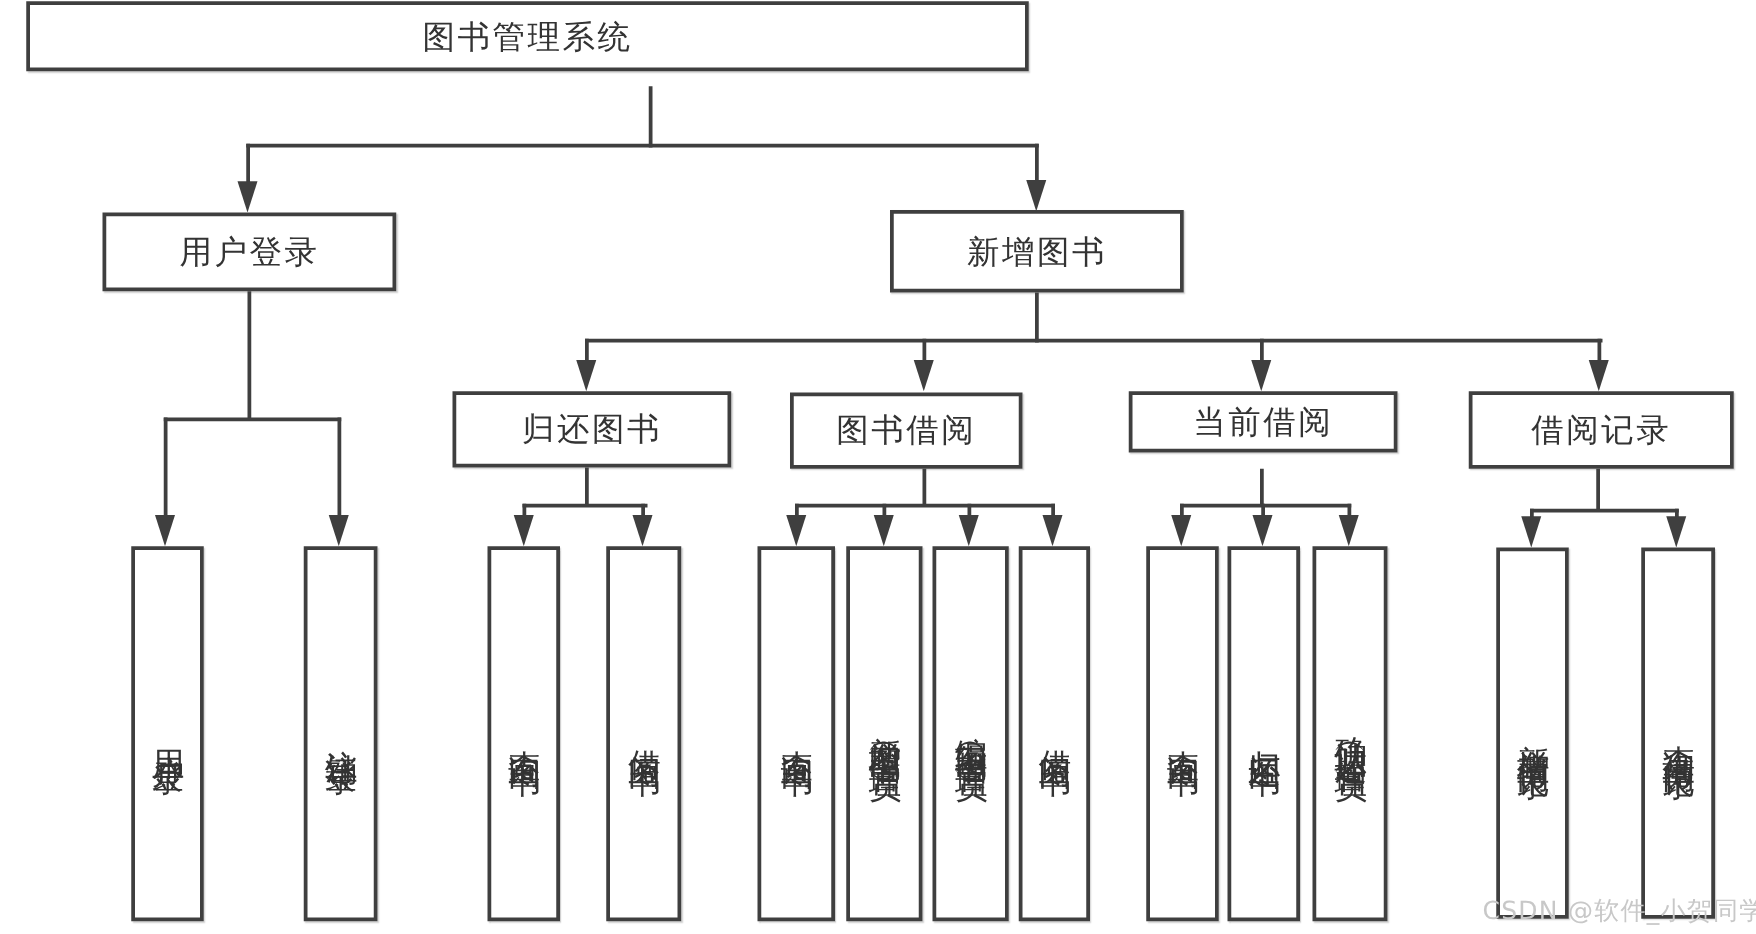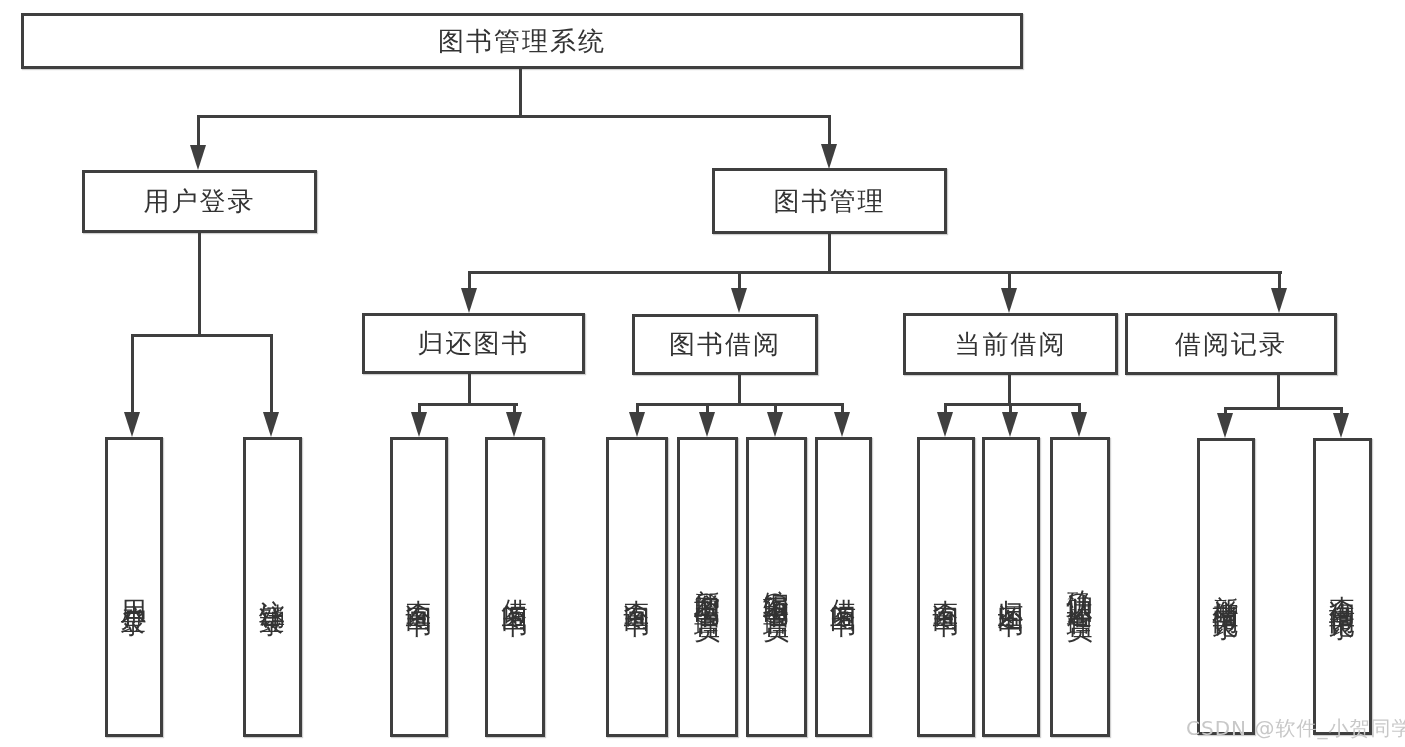--- a/index.html
+++ b/index.html
@@ -31,31 +31,31 @@
   .watermark{
     position:absolute;left:1186px;top:715px;z-index:5;
     font-size:20px;letter-spacing:1px;color:#c8c8c8;white-space:nowrap;
   }
 </style>
 </head>
 <body>
 
 <div class="canvas">
 
-  <div class="box" style="left:21px;top:13px;width:1002px;height:56px">图书管理系统</div>
+  <div class="box" style="left:21px;top:1px;width:802px;height:56px">图书管理系统</div>
 
   <div class="vl" style="left:519px;top:69px;height:49px"></div>
   <div class="hl" style="left:197px;top:115px;width:634px"></div>
   <div class="vl" style="left:197px;top:115px;height:33px"></div>
   <div class="arr" style="left:190px;top:145px"></div>
   <div class="vl" style="left:828px;top:115px;height:33px"></div>
   <div class="arr" style="left:821px;top:144px"></div>
 
   <div class="box" style="left:82px;top:170px;width:235px;height:63px">用户登录</div>
-  <div class="box" style="left:712px;top:168px;width:235px;height:66px">图书管理</div>
+  <div class="box" style="left:712px;top:168px;width:235px;height:66px">新增图书</div>
 
   <div class="vl" style="left:198px;top:233px;height:103px"></div>
   <div class="hl" style="left:131px;top:334px;width:142px"></div>
   <div class="vl" style="left:131px;top:334px;height:80px"></div>
   <div class="arr" style="left:124px;top:412px"></div>
   <div class="vl" style="left:270px;top:334px;height:80px"></div>
   <div class="arr" style="left:263px;top:412px"></div>
 
   <div class="vl" style="left:828px;top:234px;height:40px"></div>
   <div class="hl" style="left:468px;top:271px;width:814px"></div>
@@ -63,22 +63,22 @@
   <div class="arr" style="left:461px;top:288px"></div>
   <div class="vl" style="left:738px;top:271px;height:20px"></div>
   <div class="arr" style="left:731px;top:288px"></div>
   <div class="vl" style="left:1008px;top:271px;height:20px"></div>
   <div class="arr" style="left:1001px;top:288px"></div>
   <div class="vl" style="left:1278px;top:271px;height:20px"></div>
   <div class="arr" style="left:1271px;top:288px"></div>
 
   <div class="box" style="left:362px;top:313px;width:223px;height:61px">归还图书</div>
   <div class="box" style="left:632px;top:314px;width:186px;height:61px">图书借阅</div>
-  <div class="box" style="left:903px;top:313px;width:215px;height:62px">当前借阅</div>
-  <div class="box" style="left:1125px;top:313px;width:212px;height:62px">借阅记录</div>
+  <div class="box" style="left:903px;top:313px;width:215px;height:49px">当前借阅</div>
+  <div class="box" style="left:1175px;top:313px;width:212px;height:62px">借阅记录</div>
 
   <div class="vl" style="left:468px;top:374px;height:31px"></div>
   <div class="hl" style="left:418px;top:403px;width:100px"></div>
   <div class="vl" style="left:418px;top:403px;height:12px"></div>
   <div class="arr" style="left:411px;top:412px"></div>
   <div class="vl" style="left:513px;top:403px;height:12px"></div>
   <div class="arr" style="left:506px;top:412px"></div>
 
   <div class="vl" style="left:738px;top:375px;height:30px"></div>
   <div class="hl" style="left:636px;top:403px;width:208px"></div>

